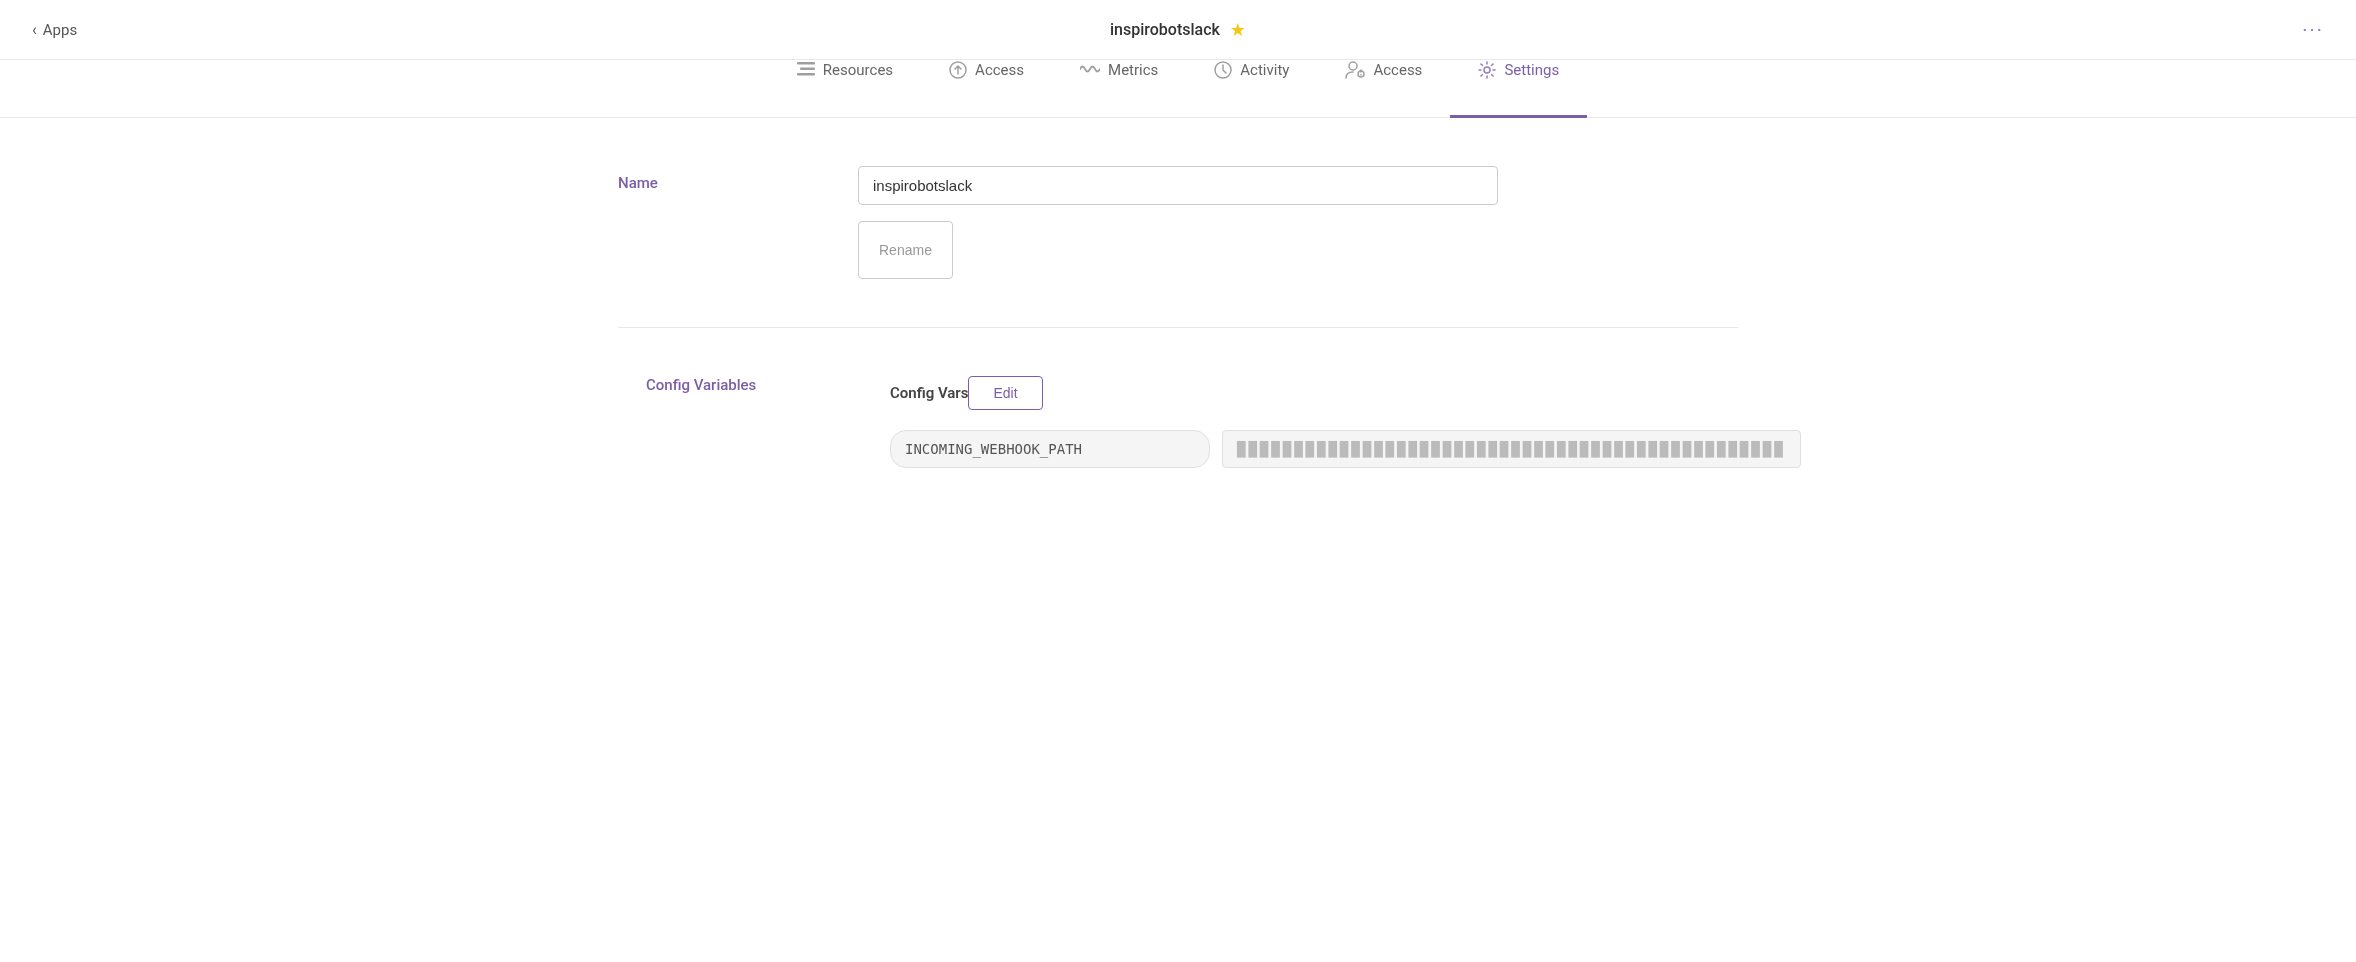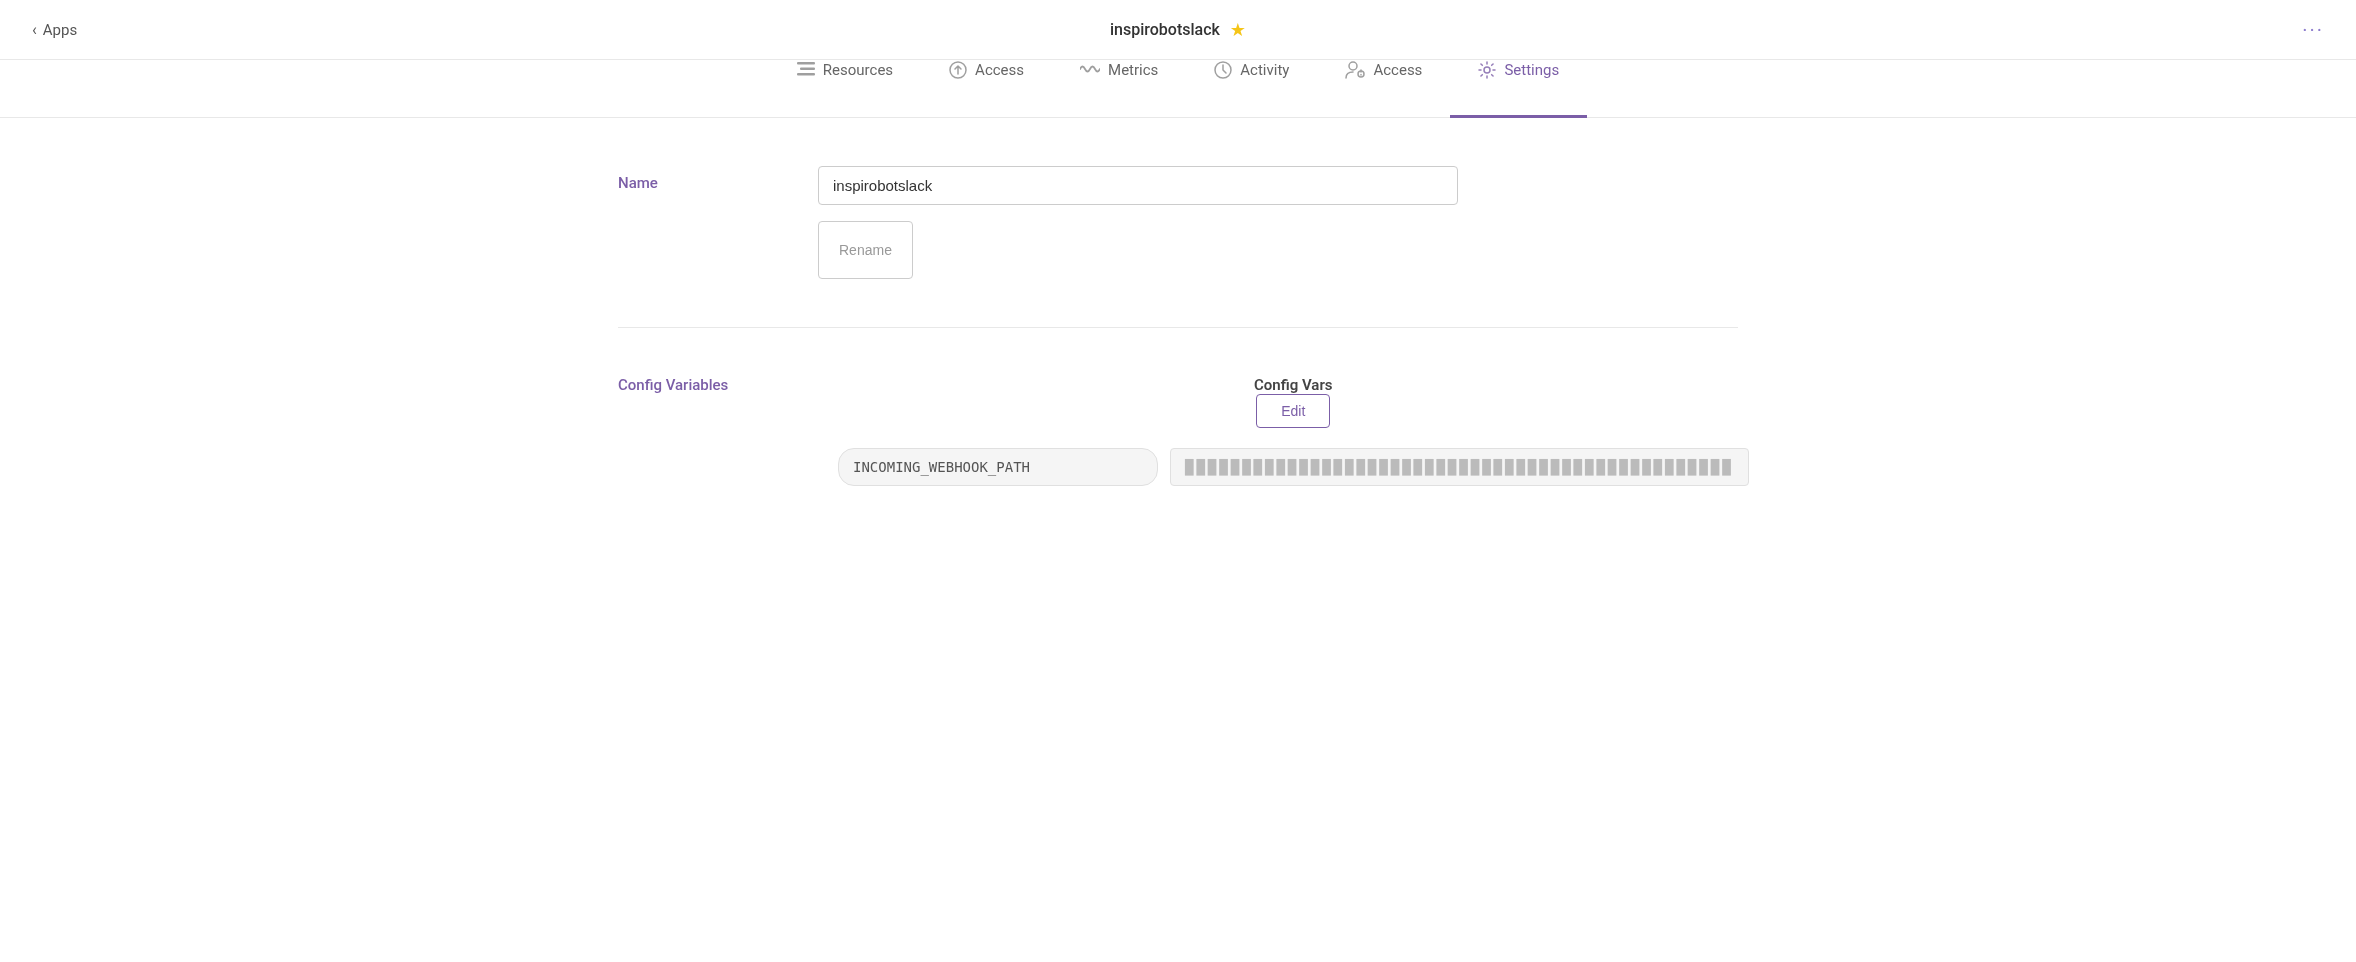--- a/index.html
+++ b/index.html
@@ -101,20 +101,21 @@
     .main-content {
       max-width: 1200px;
       margin: 0 auto;
       padding: 48px 40px;
     }
 
     
     .section {
       display: flex;
       align-items: flex-start;
+      gap: 40px;
       padding-bottom: 48px;
       border-bottom: 1px solid #e8e8e8;
       margin-bottom: 48px;
     }
 
     .section-label {
       min-width: 200px;
       font-size: 15px;
       color: #7b5ea7;
       font-weight: 500;
@@ -147,21 +148,22 @@
       border-radius: 4px;
       color: #999;
       font-size: 14px;
       cursor: pointer;
     }
 
     
     .config-section {
       display: flex;
       align-items: flex-start;
-      gap: 20px;
+      gap: 44px;
+      margin-left: 28px;
     }
 
     .config-left {
       min-width: 200px;
     }
 
     .config-left h2 {
       font-size: 15px;
       color: #7b5ea7;
       font-weight: 500;
@@ -174,23 +176,22 @@
       line-height: 1.6;
     }
 
     .config-right {
       flex: 1;
     }
 
     .config-header {
       display: flex;
       align-items: center;
-      justify-content: flex-end;
+      justify-content: flex-start;
       margin-bottom: 20px;
-      flex-direction: column;
     }
 
     .config-vars-title {
       font-size: 15px;
       font-weight: 600;
       color: #444;
     }
 
     .edit-btn {
       padding: 8px 24px;

